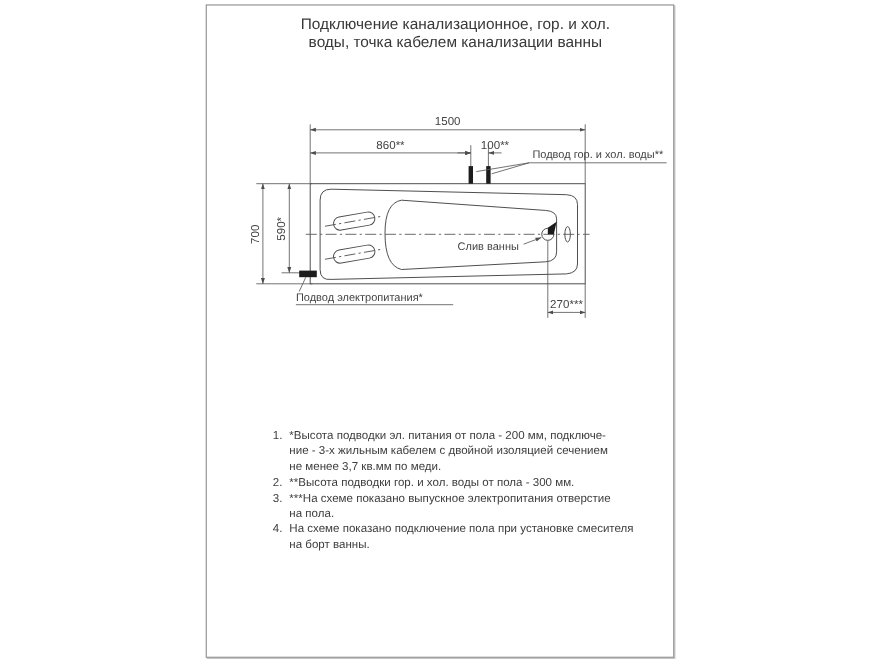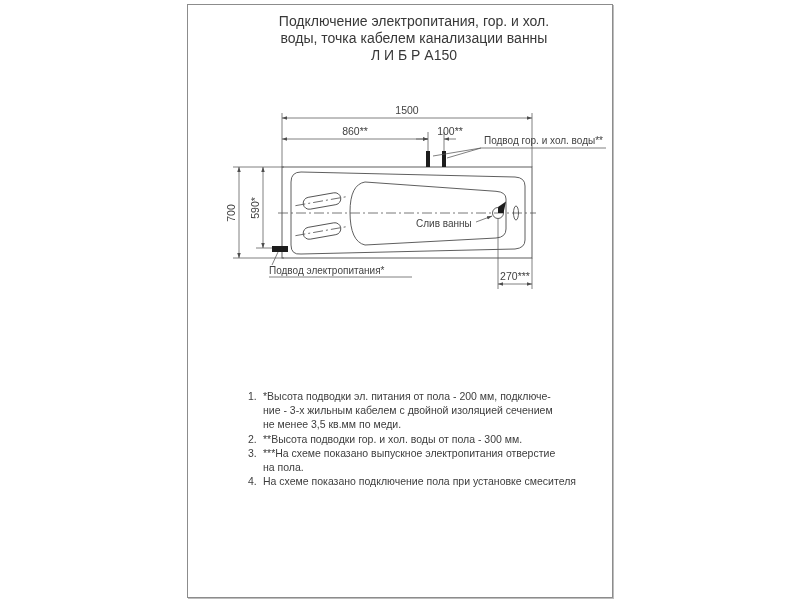--- a/index.html
+++ b/index.html
@@ -22,23 +22,22 @@
   .cl {stroke:#555555;stroke-width:0.8;fill:none;stroke-dasharray:10 3 2 3;}
   .blk{fill:#1c1c1c;stroke:none;}
 </style>
 </head>
 <body>
 
 <div class="stage">
   <div class="page">
 
     <div class="title">
-      <div>Подключение электропитания, гор. и хол.</div>
+      <div>Подключение канализационное, гор. и хол.</div>
       <div>воды, точка кабелем канализации ванны</div>
-      <div>Л И Б Р А150</div>
     </div>
 
     <svg class="drawing" viewBox="0 0 424 592">
       <defs>
         <marker id="arr" viewBox="0 0 10 10" refX="9.2" refY="5" markerWidth="7.5" markerHeight="7.5" orient="auto-start-reverse">
           <path d="M0 1.8 L9.6 5 L0 8.2 Z" fill="#4d4d4d"></path>
         </marker>
       </defs>
 
       <rect class="s" x="94" y="162" width="250" height="91"></rect>
@@ -120,38 +119,39 @@
         <text class="t-dim" x="327" y="275" text-anchor="middle">270***</text>
       </g>
     </svg>
 
     <div class="notes">
       <div class="note">
         <span class="nnum">1.</span>
         <div class="nbody">
           <div class="nline">*Высота подводки эл. питания от пола - 200 мм, подключе-</div>
           <div class="nline">ние - 3-х жильным кабелем с двойной изоляцией сечением</div>
-          <div class="nline">не менее 3,5 кв.мм по меди.</div>
+          <div class="nline">не менее 3,7 кв.мм по меди.</div>
         </div>
       </div>
       <div class="note">
         <span class="nnum">2.</span>
         <div class="nbody">
           <div class="nline">**Высота подводки гор. и хол. воды от пола - 300 мм.</div>
         </div>
       </div>
       <div class="note">
         <span class="nnum">3.</span>
         <div class="nbody">
           <div class="nline">***На схеме показано выпускное электропитания отверстие</div>
           <div class="nline">на пола.</div>
         </div>
       </div>
       <div class="note">
         <span class="nnum">4.</span>
         <div class="nbody">
           <div class="nline">На схеме показано подключение пола при установке смесителя</div>
+          <div class="nline">на борт ванны.</div>
         </div>
       </div>
     </div>
 
   </div>
 </div>
 
 </body></html>

